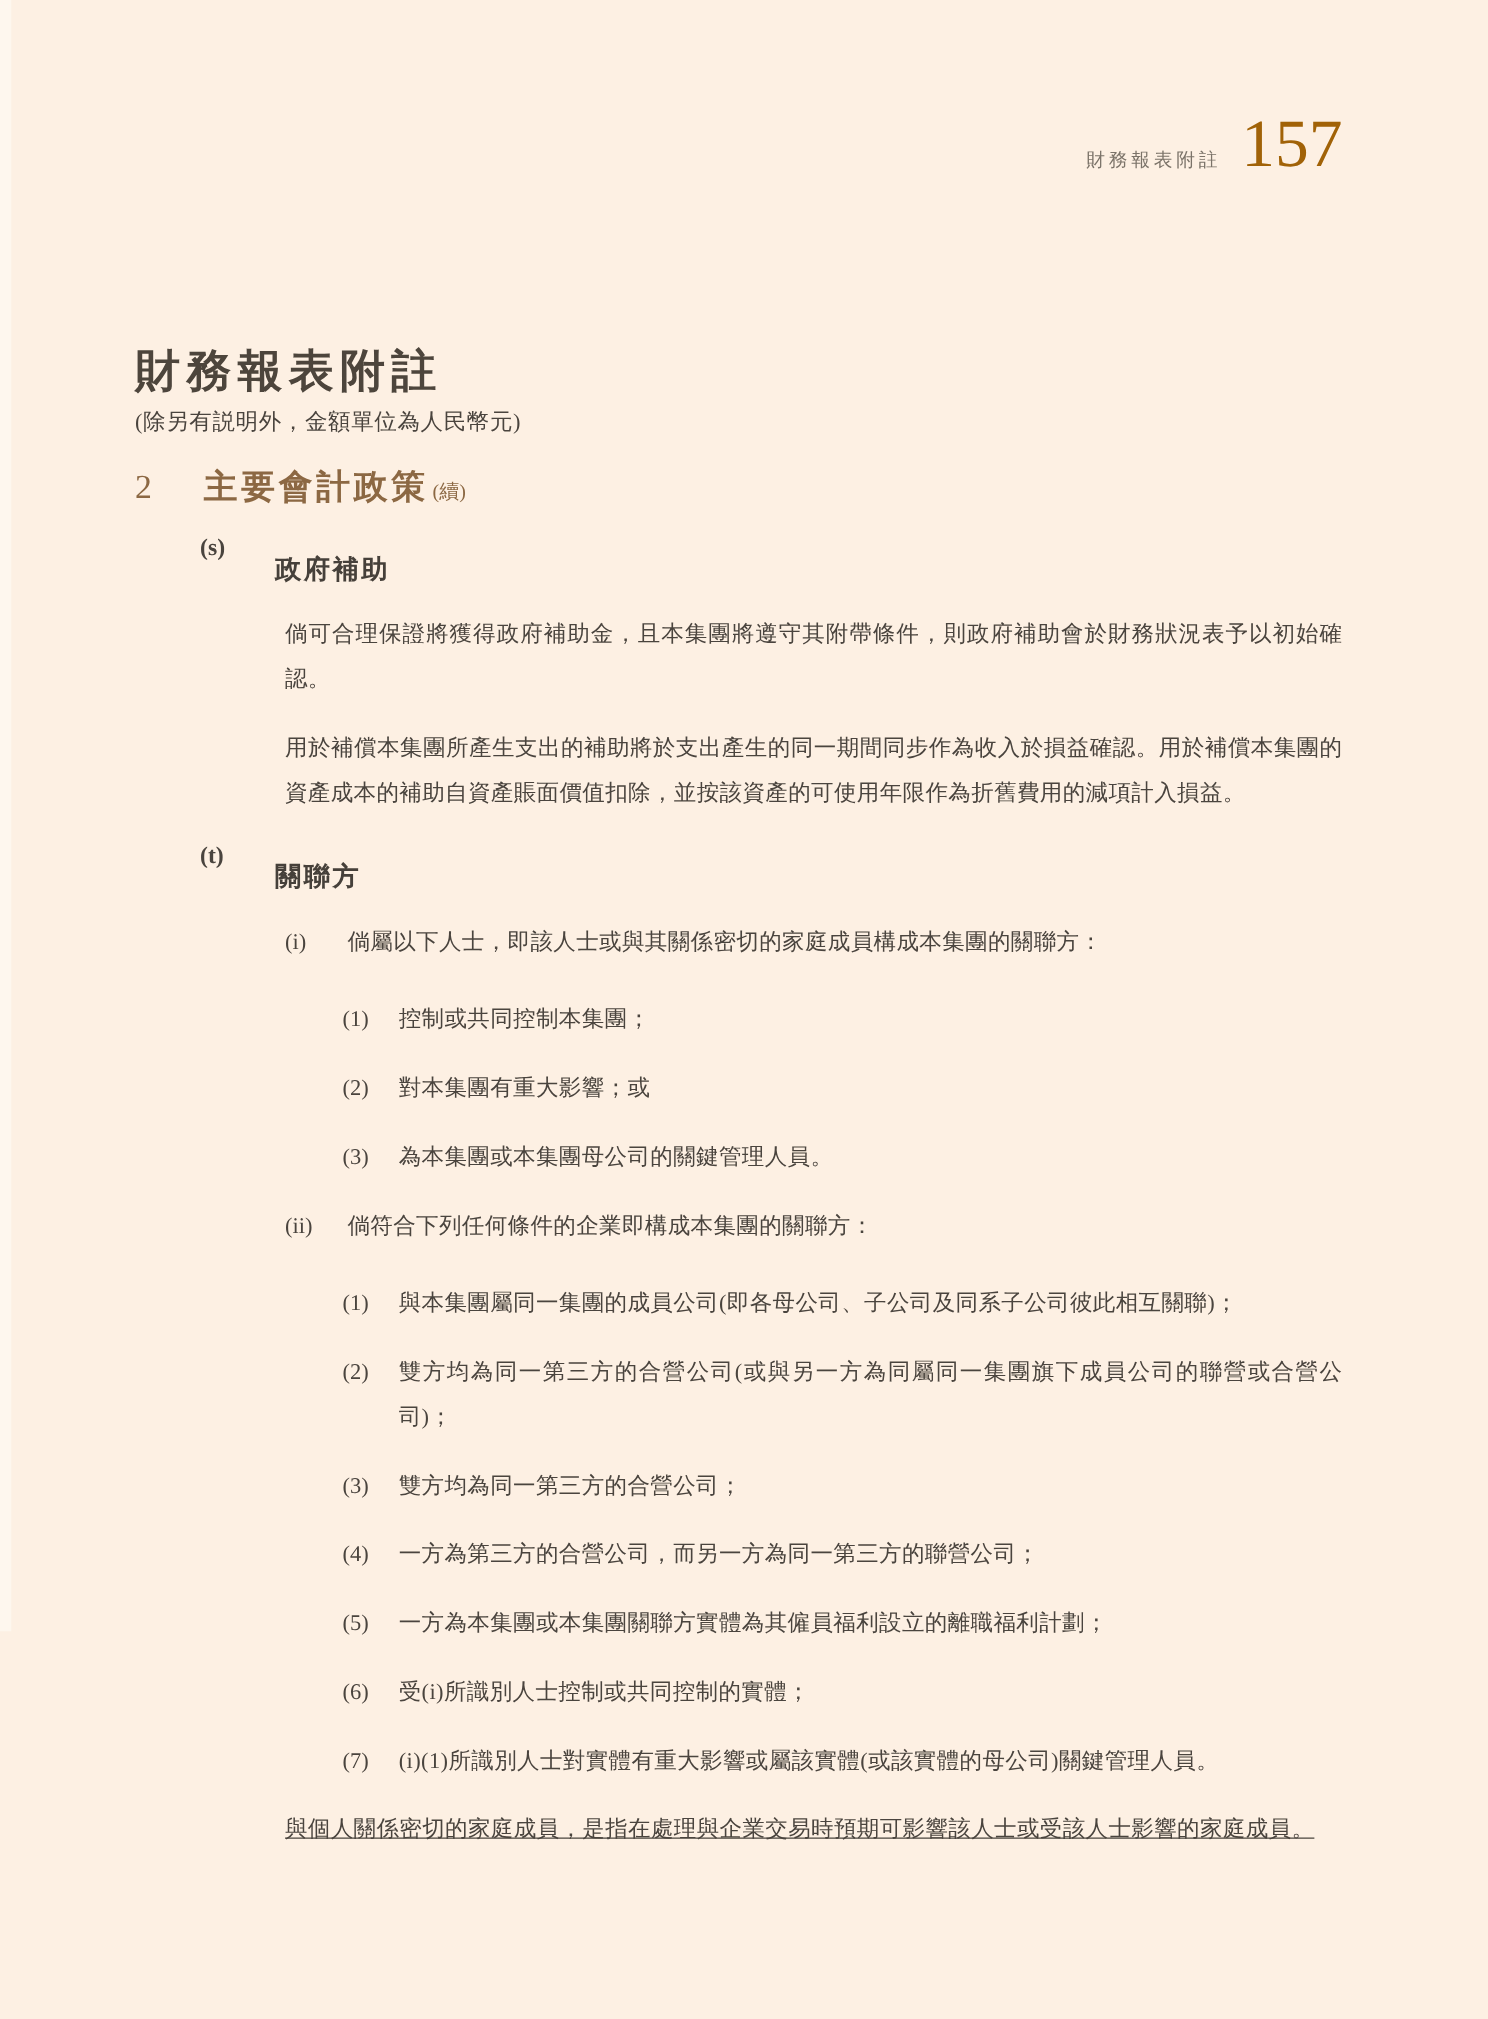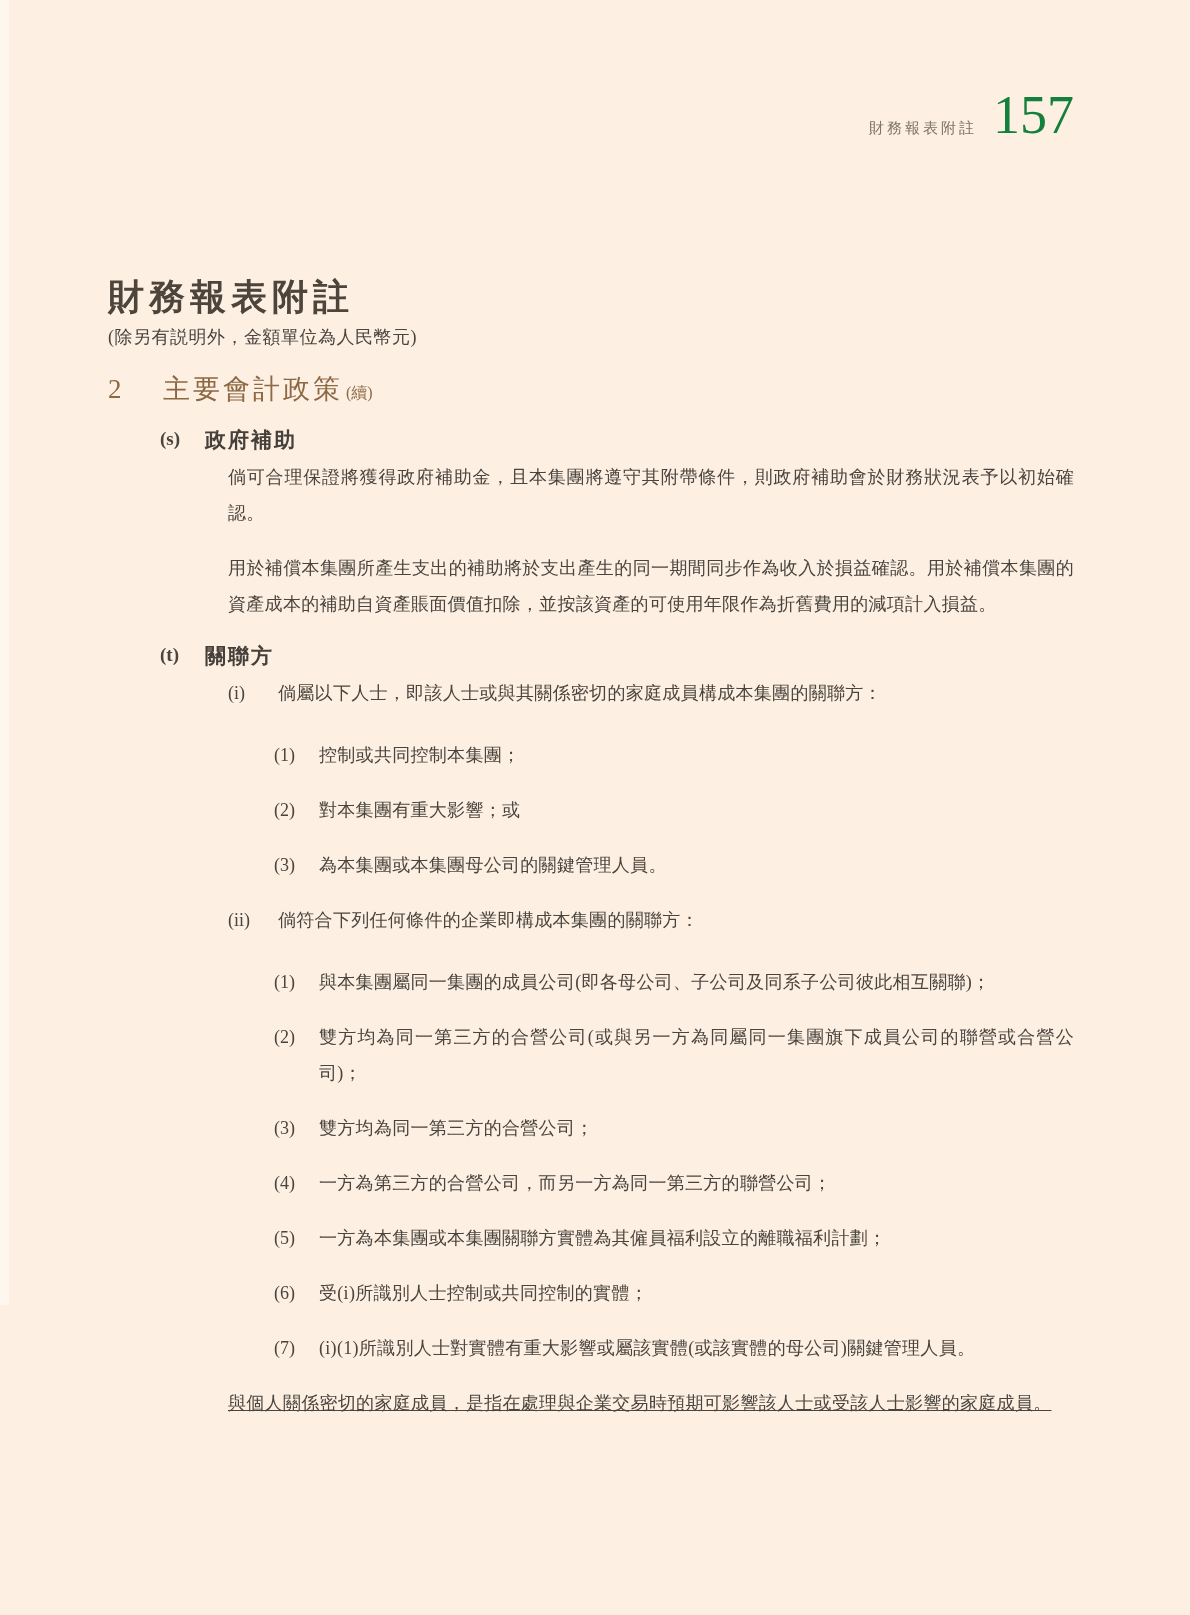--- a/index.html
+++ b/index.html
@@ -19,45 +19,45 @@
 
   
   .running-header {
     position:absolute; top:88px; right:116px;
     display:flex; align-items:baseline; gap:16px;
   }
   .running-header .rh-label {
     font-size:15px; letter-spacing:3px; color:#7b7369;
   }
   .running-header .rh-number {
-    font-size:54px; font-weight:400; color:#15803d; line-height:1;
+    font-size:54px; font-weight:400; color:#a16207; line-height:1;
   }
 
   
   .content { position:absolute; left:108px; top:276px; width:944px; }
 
   .page-title {
     margin:0; font-size:36px; font-weight:700; letter-spacing:5px;
     color:#4d453c; line-height:1.2;
   }
   .page-subtitle {
     margin:6px 0 0; font-size:18px; letter-spacing:0.5px; color:#4a443e;
   }
 
   .section-head {
     margin-top:22px; display:flex; align-items:baseline; color:#8c6843;
   }
   .sec-num { width:55px; font-size:27px; flex:none; }
-  .sec-title { font-size:27px; letter-spacing:3px; }
+  .sec-title { font-size:27px; letter-spacing:3px;font-weight:bold; }
   .sec-suffix { font-size:16px; margin-left:3px; }
 
   .subsection { margin-left:52px; margin-top:18px; }
   .sub-row { display:flex; margin-bottom:4px; line-height:28px; }
   .sub-label { width:44px; flex:none; font-size:19px; font-weight:700; }
-  .sub-heading { margin:1px; font-size:21px; font-weight:700; letter-spacing:2px; color:#46403a; }
+  .sub-heading { margin:16px; font-size:21px; font-weight:700; letter-spacing:2px; color:#46403a; }
 
   .sub-body { margin-left:68px; width:846px; }
   .para {
     margin:0 0 19px; font-size:18px; line-height:36px;
     letter-spacing:0.3px; text-align:justify;
   }
 
   .item { display:flex; margin-bottom:19px; font-size:18px; line-height:36px; }
   .item-label { width:50px; flex:none; }
   .item-text { flex:1; letter-spacing:0.3px; text-align:justify; }

